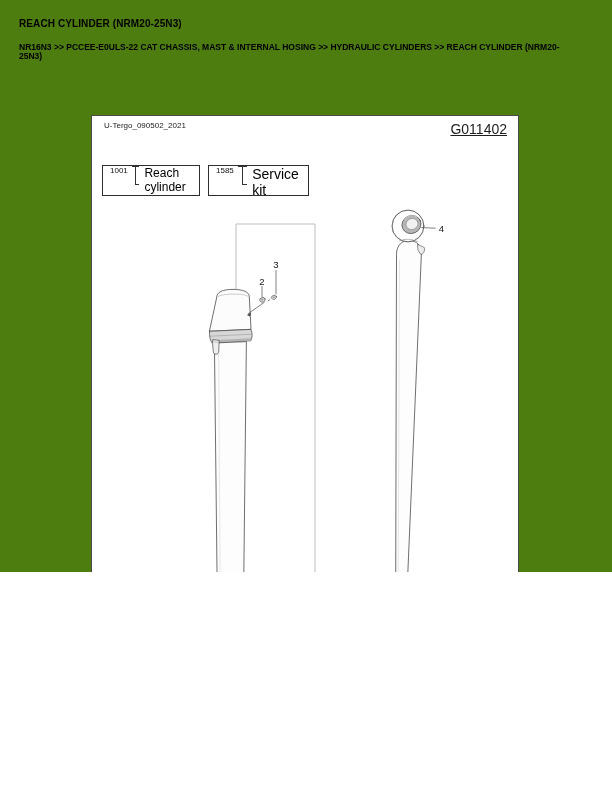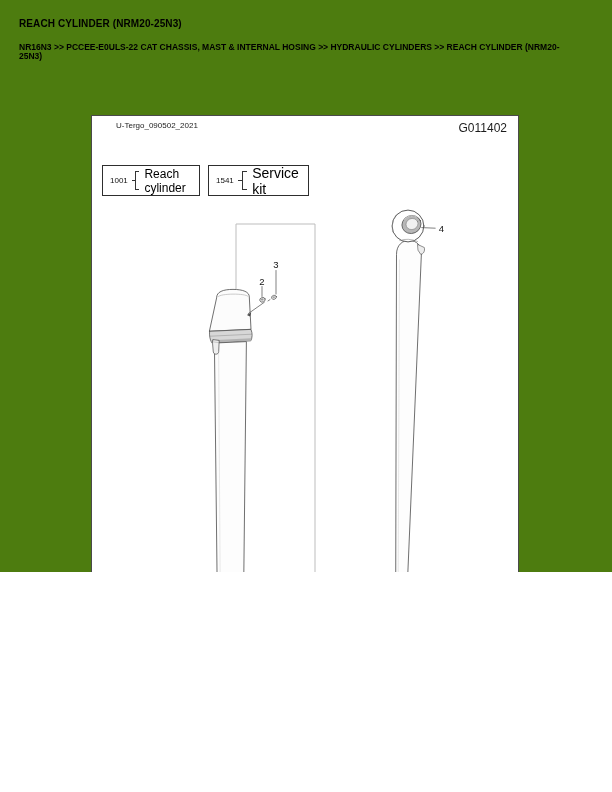--- a/index.html
+++ b/index.html
@@ -1,24 +1,24 @@
 <!DOCTYPE html>
 <html><head>
 <meta charset="utf-8">
 <style>
   html,body{margin:0;padding:0;background:#ffffff;}
   .page{position:relative;width:612px;height:572px;background:#4d7c0f;
         font-family:"Liberation Sans",sans-serif;color:#000;overflow:hidden;}
   .doc-title{position:absolute;left:19px;top:18px;font-size:10px;font-weight:bold;letter-spacing:.1px;}
   .breadcrumb{position:absolute;left:19px;top:43px;width:552px;font-size:8.5px;font-weight:bold;line-height:9px;}
   .frame{position:absolute;left:91px;top:115px;width:428px;height:606px;border:1.5px solid #4a4a4a;background:#fff;box-sizing:border-box;}
-  .doc-ref{position:absolute;left:116px;top:121px;font-size:8px;color:#1c1c1c;}
-  .fig-code{position:absolute;right:105px;top:121px;font-size:12px;color:#1c1c1c;}
+  .doc-ref{position:absolute;left:104px;top:121px;font-size:8px;color:#1c1c1c;}
+  .fig-code{position:absolute;right:105px;top:121px;font-size:14px;color:#1c1c1c;text-decoration:underline;}
   .legend-box{position:absolute;top:165px;height:31px;border:1px solid #2e2e2e;background:#fff;
-              display:flex;align-items:center;padding:0 7px;box-sizing:border-box;}
+              display:flex;align-items:flex-start;padding:0 7px;box-sizing:border-box;}
   .legend-1{left:102px;width:98px;}
   .legend-2{left:208px;width:101px;}
   .l-code{font-size:8px;color:#111;}
   .l-dash{width:6px;height:1px;background:#333;margin-left:4px;}
   .l-bracket{width:5px;height:17px;border-left:1px solid #333;border-top:1px solid #333;border-bottom:1px solid #333;margin-right:5px;}
   .diagram{position:absolute;left:91px;top:115px;width:428px;height:606px;}
   svg text{font-family:"Liberation Sans",sans-serif;font-size:9.5px;fill:#141414;}
 </style>
 </head>
 <body>
@@ -32,21 +32,21 @@
   <div class="doc-ref">U-Tergo_090502_2021</div>
   <div class="fig-code">G011402</div>
 
   <div class="legend-box legend-1">
     <span class="l-code">1001</span>
     <span class="l-dash"></span>
     <span class="l-bracket"></span>
     <span class="l-label" style="font-size:12px">Reach cylinder</span>
   </div>
   <div class="legend-box legend-2">
-    <span class="l-code">1541</span>
+    <span class="l-code">1585</span>
     <span class="l-dash"></span>
     <span class="l-bracket"></span>
     <span class="l-label" style="font-size:14px">Service kit</span>
   </div>
 
   <svg class="diagram" viewBox="91 115 428 606">
     <g stroke-linecap="round" stroke-linejoin="round" fill="none" stroke="#4a4a4a" stroke-width="0.8">
 
       <path d="M236 289 L236 224 L315 224 L315 675 Q315 677 317 677 L404 677 Q406 677 406 675 L406 620" stroke="#bdbdbd" stroke-width="1"></path>
 

